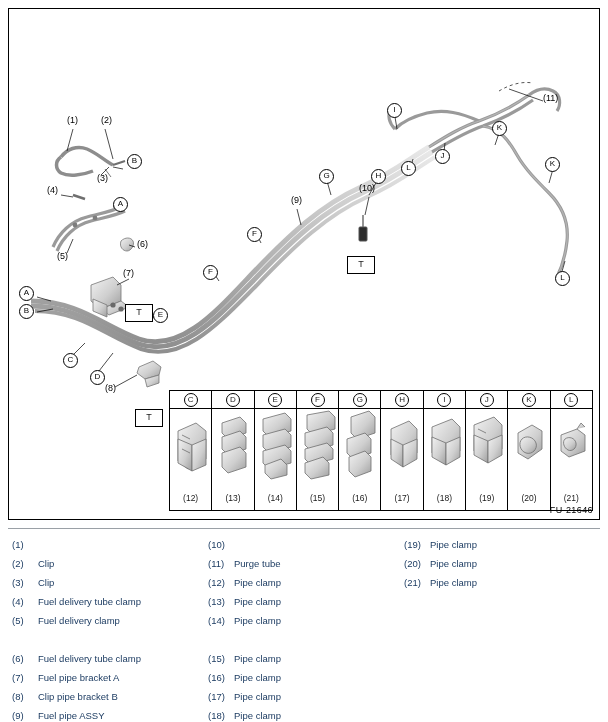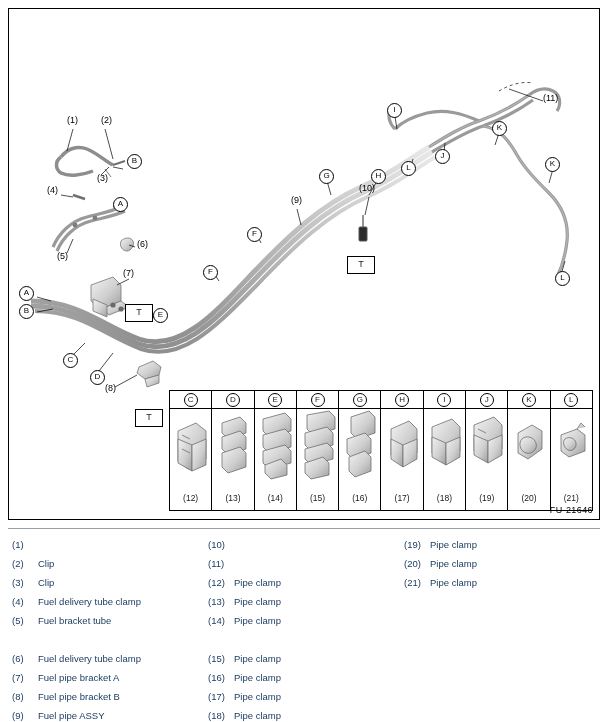--- a/index.html
+++ b/index.html
@@ -462,50 +462,51 @@
         <div class="legend-row">
             <span class="legend-idx">(3)</span>
             <span class="legend-txt">Clip</span>
           </div>
         <div class="legend-row">
             <span class="legend-idx">(4)</span>
             <span class="legend-txt">Fuel delivery tube clamp</span>
           </div>
         <div class="legend-row">
             <span class="legend-idx">(5)</span>
-            <span class="legend-txt">Fuel bracket tube</span>
+            <span class="legend-txt">Fuel delivery clamp</span>
           </div>
         <div class="legend-row spacer">
             <span class="legend-idx"></span>
             <span class="legend-txt"></span>
           </div>
         <div class="legend-row">
             <span class="legend-idx">(6)</span>
             <span class="legend-txt">Fuel delivery tube clamp</span>
           </div>
         <div class="legend-row">
             <span class="legend-idx">(7)</span>
             <span class="legend-txt">Fuel pipe bracket A</span>
           </div>
         <div class="legend-row">
             <span class="legend-idx">(8)</span>
-            <span class="legend-txt">Fuel pipe bracket B</span>
+            <span class="legend-txt">Clip pipe bracket B</span>
           </div>
         <div class="legend-row">
             <span class="legend-idx">(9)</span>
             <span class="legend-txt">Fuel pipe ASSY</span>
           </div>
       </div>
 
       <div class="legend-col mid">
         <div class="legend-row">
             <span class="legend-idx">(10)</span>
           </div>
         <div class="legend-row">
             <span class="legend-idx">(11)</span>
+            <span class="legend-txt">Purge tube</span>
           </div>
         <div class="legend-row">
             <span class="legend-idx">(12)</span>
             <span class="legend-txt">Pipe clamp</span>
           </div>
         <div class="legend-row">
             <span class="legend-idx">(13)</span>
             <span class="legend-txt">Pipe clamp</span>
           </div>
         <div class="legend-row">

